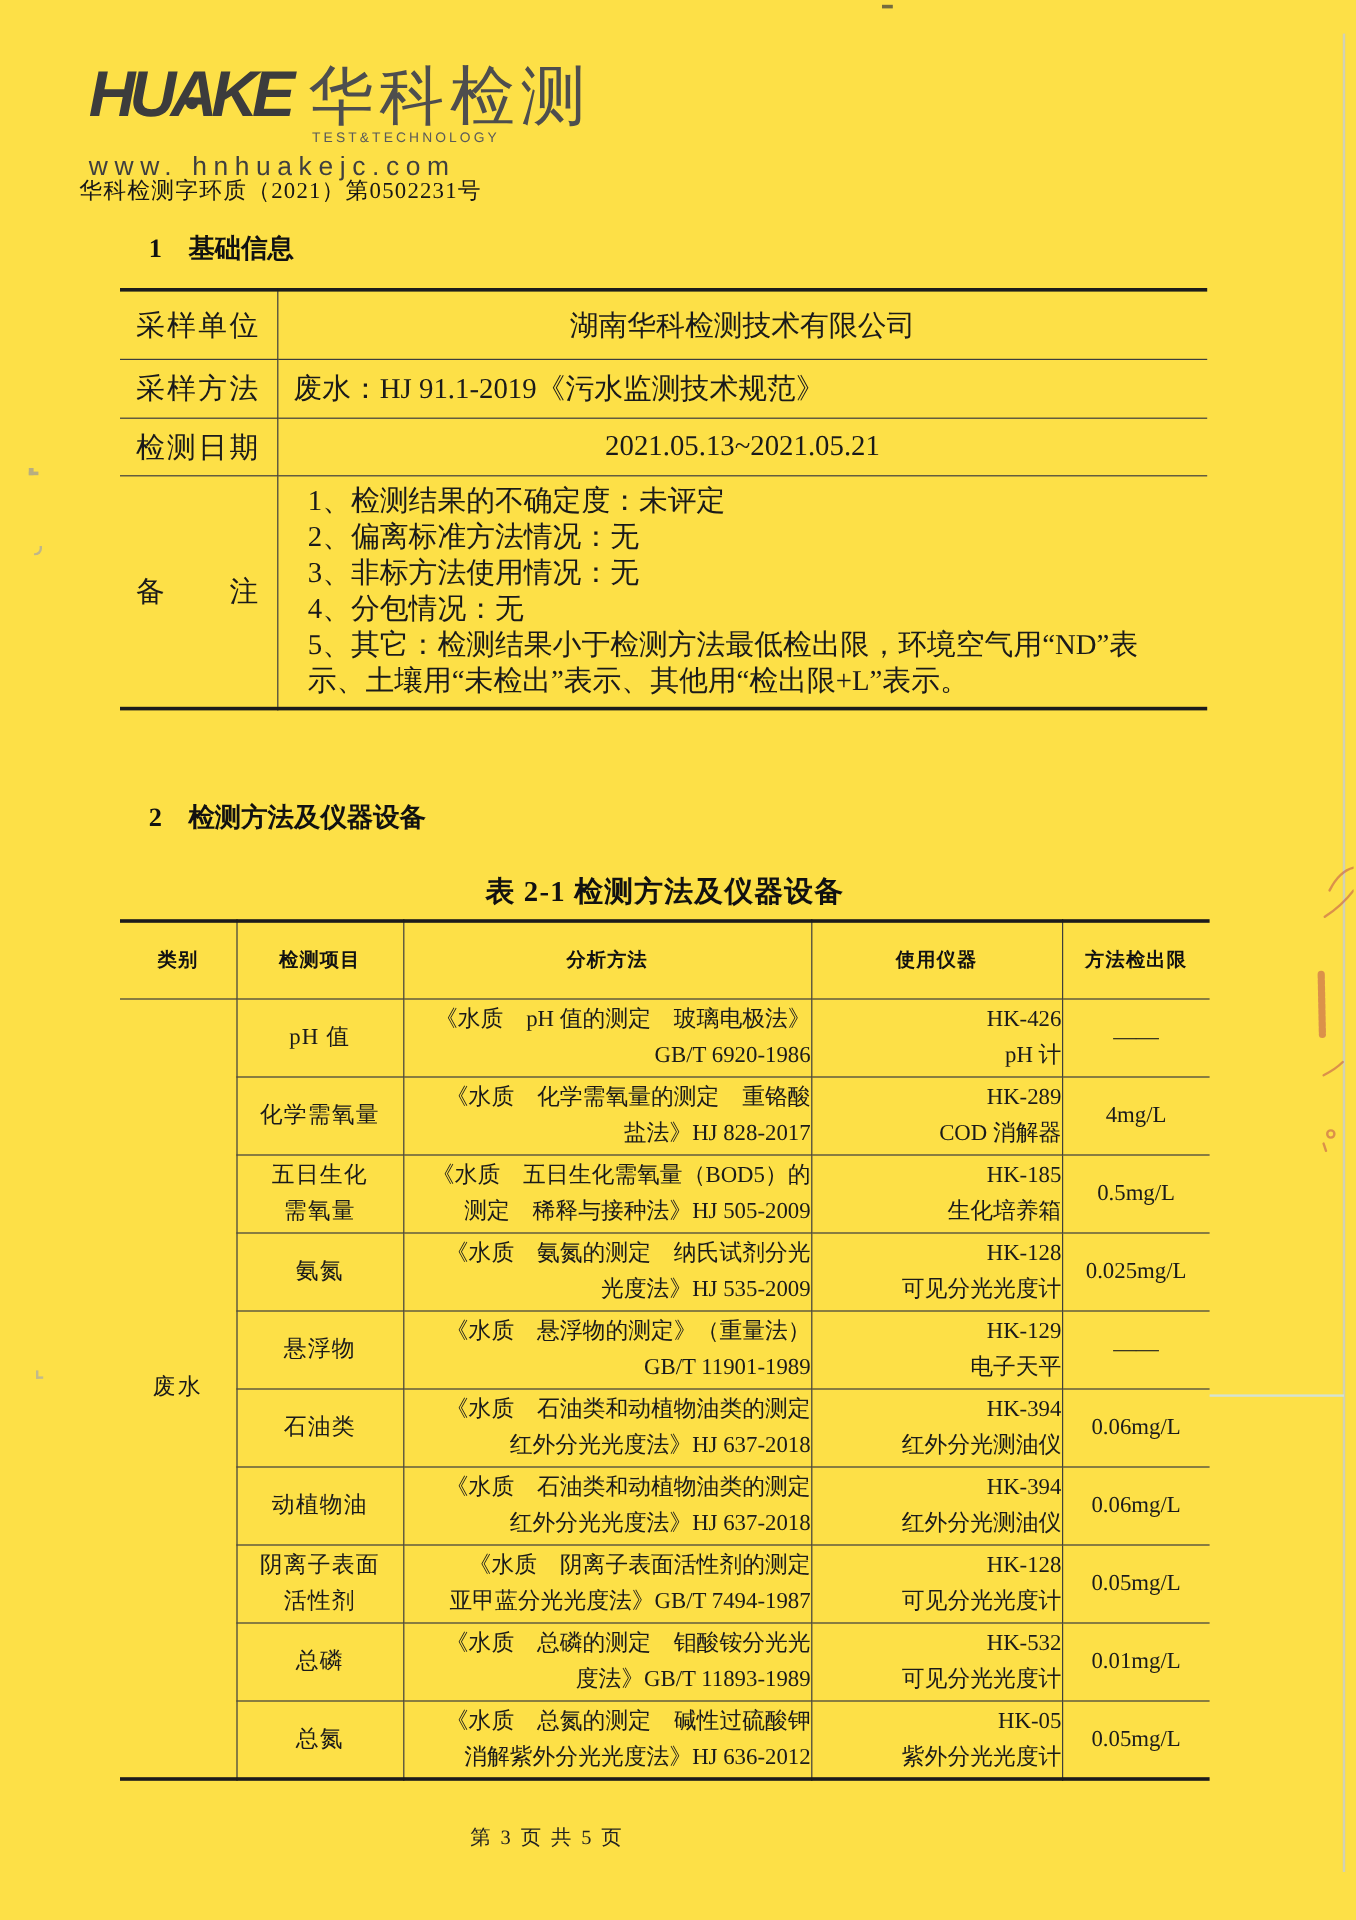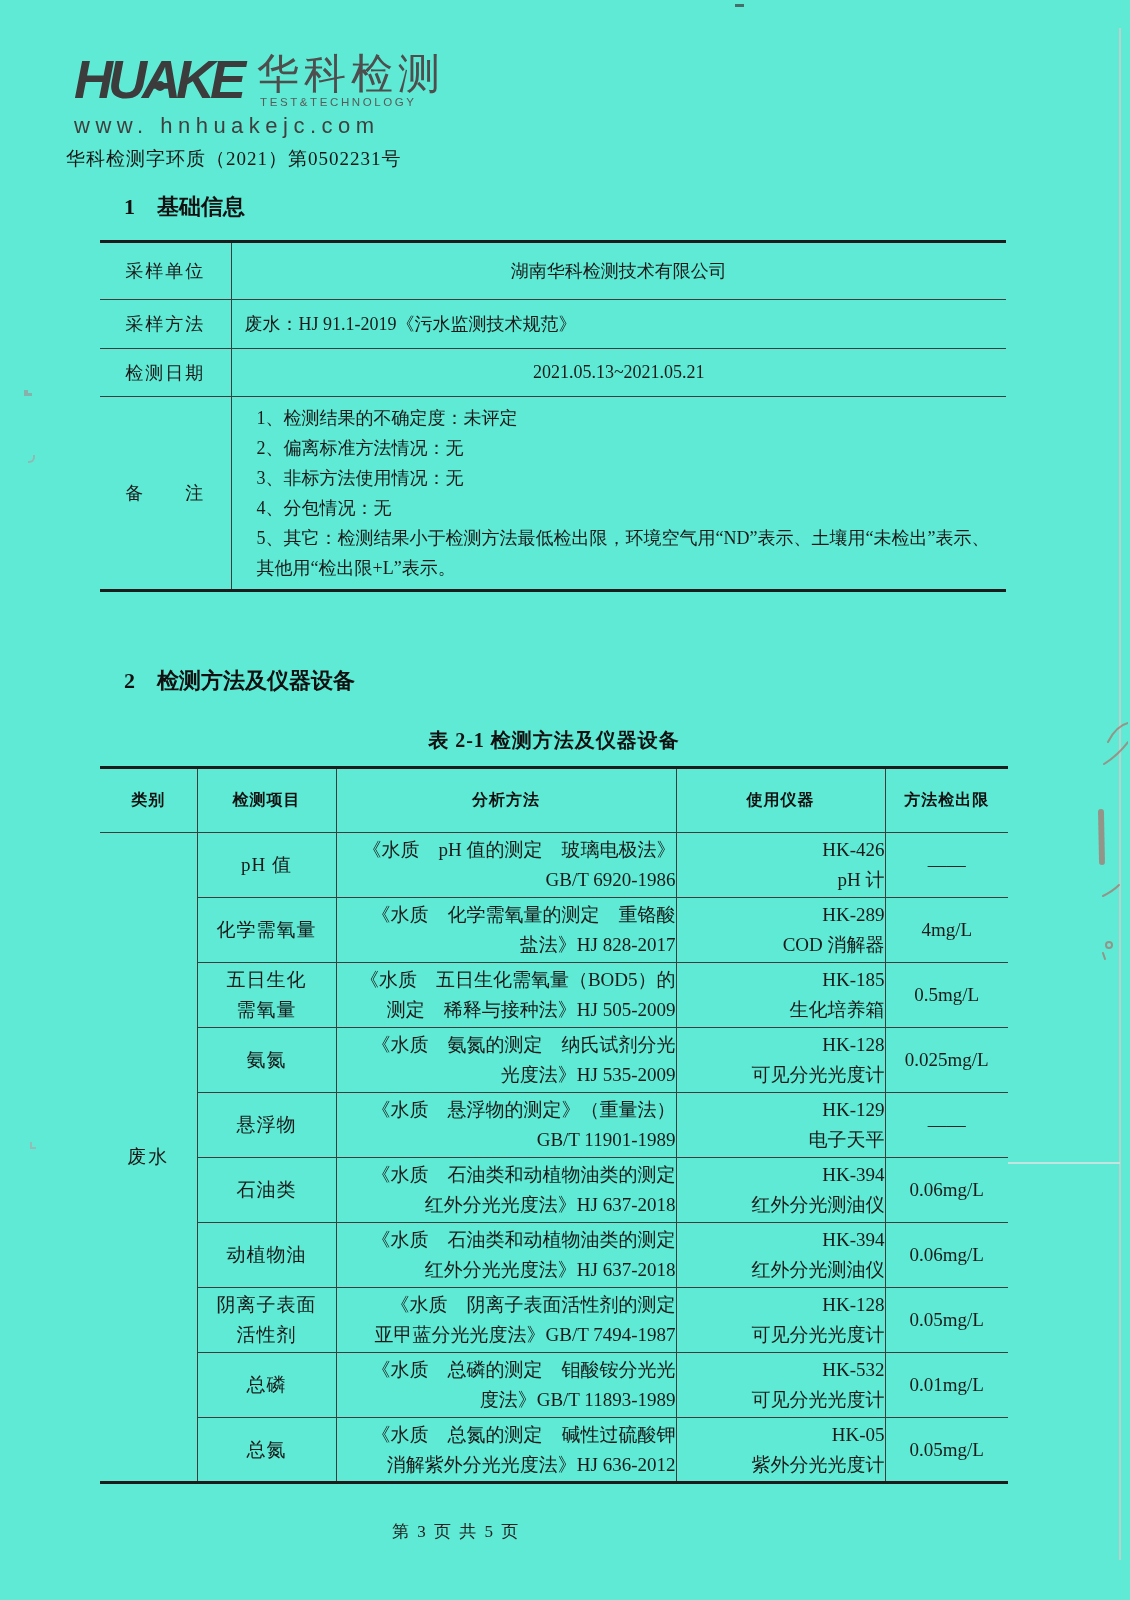--- a/index.html
+++ b/index.html
@@ -1,40 +1,40 @@
 <!DOCTYPE html>
 <html><head>
 <meta charset="utf-8">
 <style>
   * { box-sizing: border-box; }
   html,body { margin:0; padding:0; background:#ffffff; }
   .page {
     position: relative;
     width: 1130px;
     height: 1600px;
-    background: #5eead4;
+    background: #fde047;
     overflow: hidden;
     font-family: "Liberation Serif", "DejaVu Serif", serif;
     color: #1a1a1a;
   }
 
   
   .logo-block { position:absolute; left:74px; top:52px; }
   .brand-row { position:relative; display:flex; align-items:flex-start; }
   .brand-en {
     font-family: "Liberation Sans", sans-serif;
     font-weight: bold; font-style: italic;
     font-size: 54px; line-height: 1;
     letter-spacing: -5px; color:#3c3c3c;
   }
   .brand-dot { position:absolute; left:81px; top:29px; width:10px; height:10px;
     border-radius:50%; background:#3c3c3c; }
   .brand-cn-wrap { margin-left:16px; display:flex; flex-direction:column; }
   .brand-cn {
-    font-size: 42px; line-height: 1.05; color:#4e4e4e;
+    font-size: 54px; line-height: 1.05; color:#4e4e4e;
     letter-spacing: 5px; font-weight: 500;
   }
   .brand-tagline {
     font-family: "Liberation Sans", sans-serif;
     font-size: 11.5px; color:#5a5a5a; letter-spacing: 2.6px; padding-left: 3px;
   }
   .website {
     margin-top: 5px;
     font-family: "Liberation Sans", sans-serif;
     font-size: 22px; color:#3f3f3f; letter-spacing: 5.5px;
@@ -47,34 +47,34 @@
     font-family: "Liberation Sans", sans-serif;
     font-size: 22px; font-weight: bold; color:#111;
     display:flex; align-items:baseline;
   }
   .sec-heading .no { margin-right:22px; font-family:"Liberation Serif",serif; }
   .sec1-heading { top:192px; }
   .sec2-heading { top:666px; }
 
   .tbl-title {
     position:absolute; left:100px; top:727px; width:908px;
-    text-align:center; font-weight:bold; font-size:20px; color:#111;
+    text-align:center; font-weight:bold; font-size:24px; color:#111;
     letter-spacing:1px;
   }
 
   
   table { border-collapse: collapse; table-layout: fixed; }
   td, th { border:1px solid #3d3d3d; vertical-align: middle; padding:0; }
   td:first-child, th:first-child { border-left:none; }
   td:last-child, th:last-child { border-right:none; }
 
   .t1 {
     position:absolute; left:100px; top:240px; width:906px;
     border-top:3px solid #1c1c1c; border-bottom:3px solid #1c1c1c;
-    font-size:18px;
+    font-size:24px;
   }
   .t1 .lbl { text-align:center; letter-spacing:2px; }
   .t1 .val { text-align:center; }
   .t1 .val.left { text-align:left; padding-left:13px; }
   .t1 .h58 td { height:58px; }
   .t1 .h49 td { height:49px; }
   .t1 .h48 td { height:48px; }
   .t1 .remarks-cell { height:187px; text-align:left; padding:6px 10px 6px 25px; }
   .remark-line { line-height:30px; }
 

